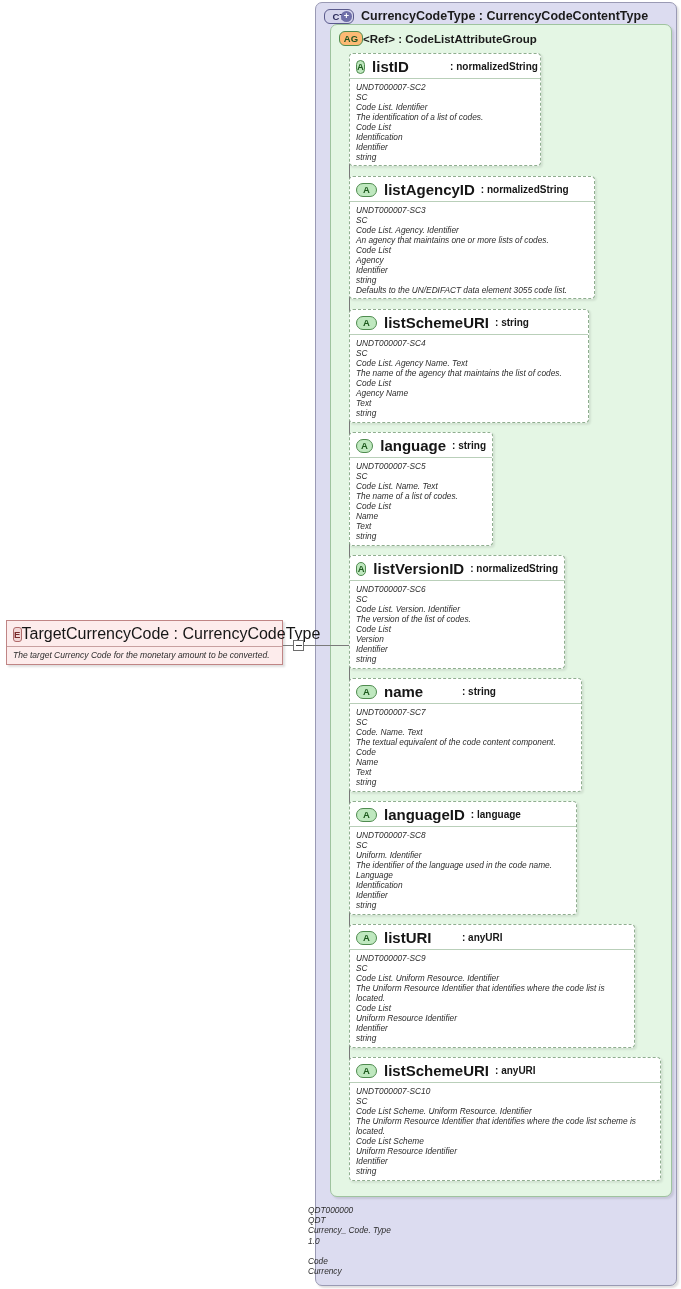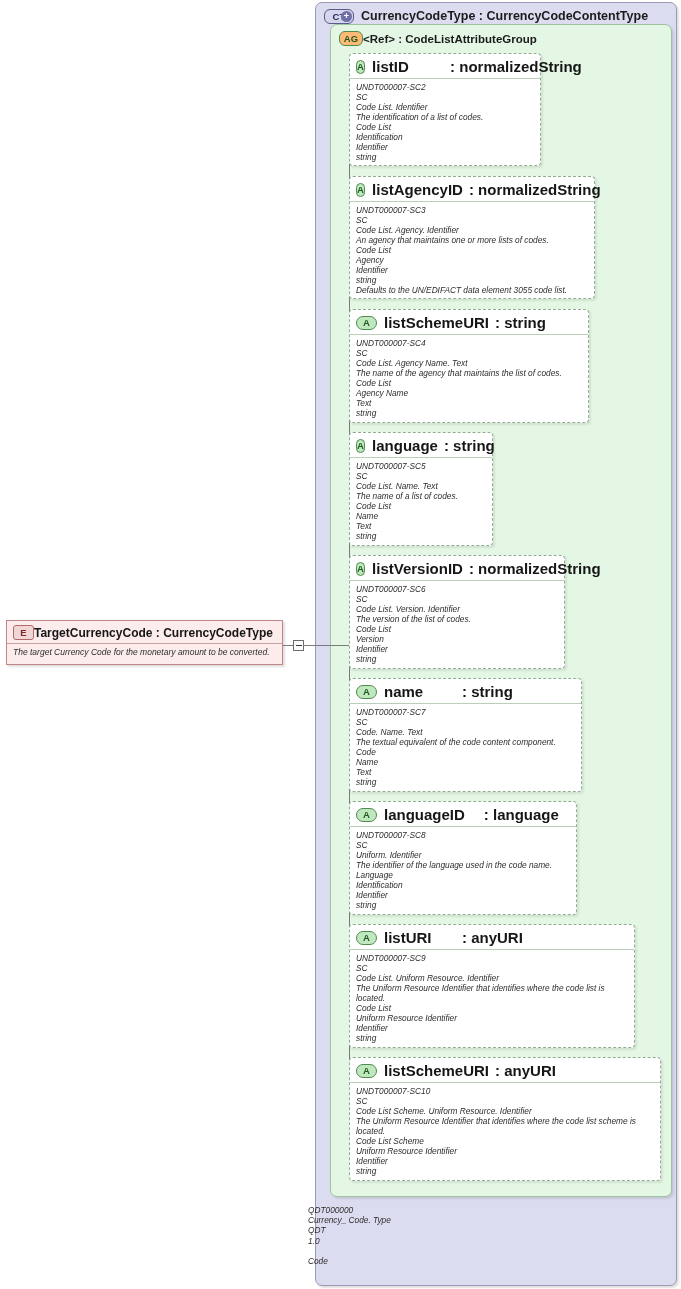--- a/index.html
+++ b/index.html
@@ -128,21 +128,21 @@
     white-space: nowrap;
     border-bottom: 1px solid #b9cfb9;
   }
   .attr-name {
     font-size: 15px;
     font-weight: bold;
     color: #161616;
     margin-left: 7px;
   }
   .attr-type {
-    font-size: 15px;
+    font-size: 10px;
     font-weight: bold;
     color: #161616;
   }
   .attr-name-pad { min-width: 78px; display: inline-block; }
   .attr-body {
     padding: 3px 5px 4px 6px;
     font-size: 8.3px;
     font-style: italic;
     color: #2d2d2d;
     line-height: 10.05px;
@@ -159,22 +159,22 @@
     box-shadow: 2px 2px 2px rgba(0,0,0,0.13);
   }
   .elem-head {
     display: flex;
     align-items: center;
     padding: 4px 6px 3px 6px;
     white-space: nowrap;
     border-bottom: 1px solid #c8a0a0;
   }
   .elem-name {
-    font-size: 12px;
-    font-weight: bold;
+    font-size: 16px;
+    font-weight: normal;
     color: #161616;
   }
   .elem-desc {
     padding: 3px 6px 0 6px;
     font-size: 8.5px;
     font-style: italic;
     color: #2d2d2d;
   }
 
   
@@ -363,21 +363,21 @@
       <div>Name</div>
       <div>Text</div>
       <div>string</div>
     </div>
   </div>
 
   <div class="attr" style="left:349px; top:801px; width:228px; height:114px;">
     <div class="attr-head">
       <span class="badge badge-a">A</span>
       <span class="attr-name">languageID</span>
-      <span class="attr-type" style="margin-left:19px;">: language</span>
+      <span class="attr-type" style="margin-left:6px;">: language</span>
     </div>
     <div class="attr-body">
       <div>UNDT000007-SC8</div>
       <div>SC</div>
       <div>Uniform. Identifier</div>
       <div>The identifier of the language used in the code name.</div>
       <div>Language</div>
       <div>Identification</div>
       <div>Identifier</div>
       <div>string</div>
@@ -427,20 +427,21 @@
     </div>
     <div class="elem-desc">The target Currency Code for the monetary amount to be converted.</div>
   </div>
 
   <div class="ln ln-h" style="left:283px; top:645px; width:11px;"></div>
   <div class="expander" style="left:293px; top:640px;"></div>
   <div class="ln ln-h" style="left:304px; top:645px; width:45px;"></div>
 
   <div class="footer-info">
     <div>QDT000000</div>
+    <div>QDT</div>
     <div>Currency_ Code. Type</div>
-    <div>QDT</div>
     <div>1.0</div>
     <div style="height:10px;">&nbsp;</div>
     <div>Code</div>
+    <div>Currency</div>
   </div>
 
 </div>
 
 </body></html>

